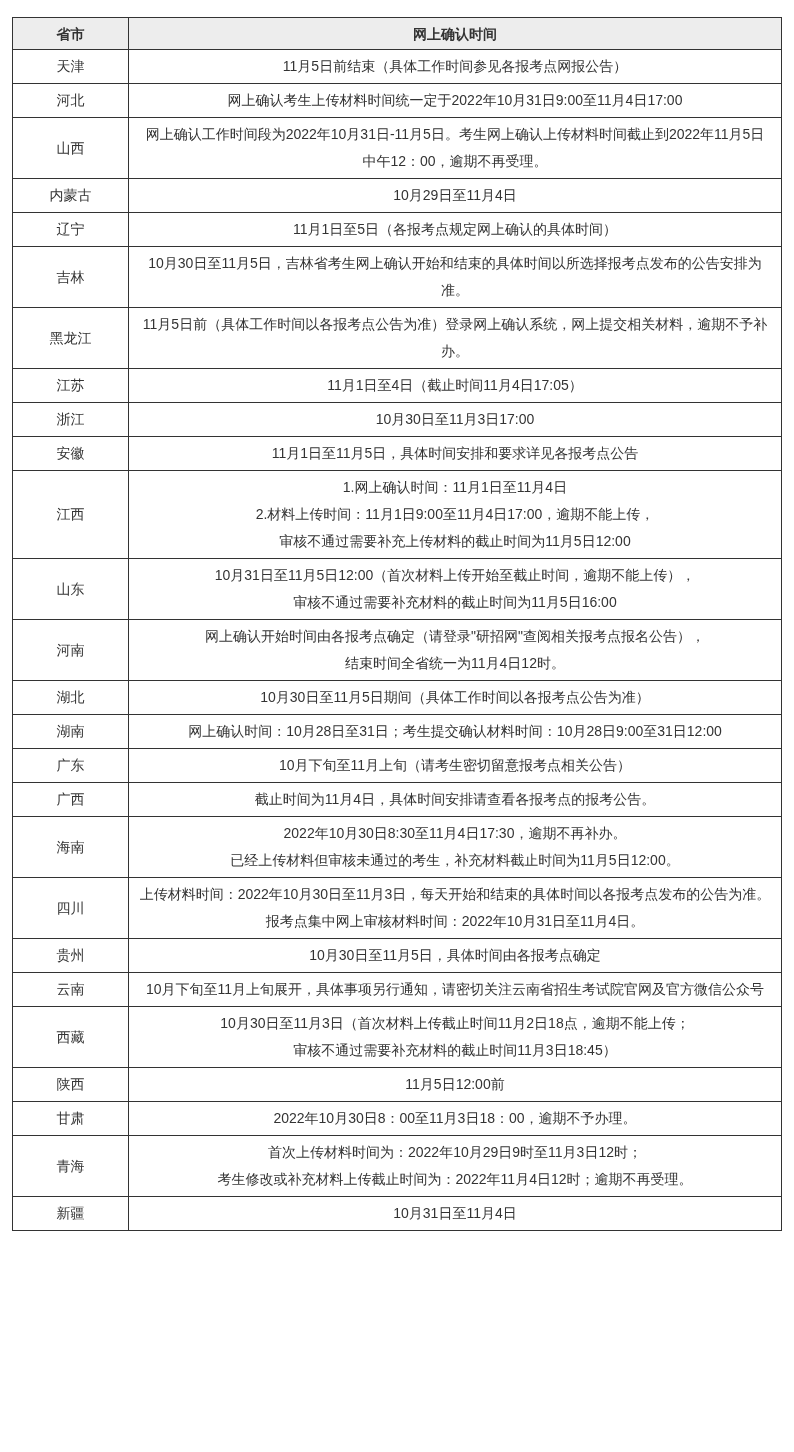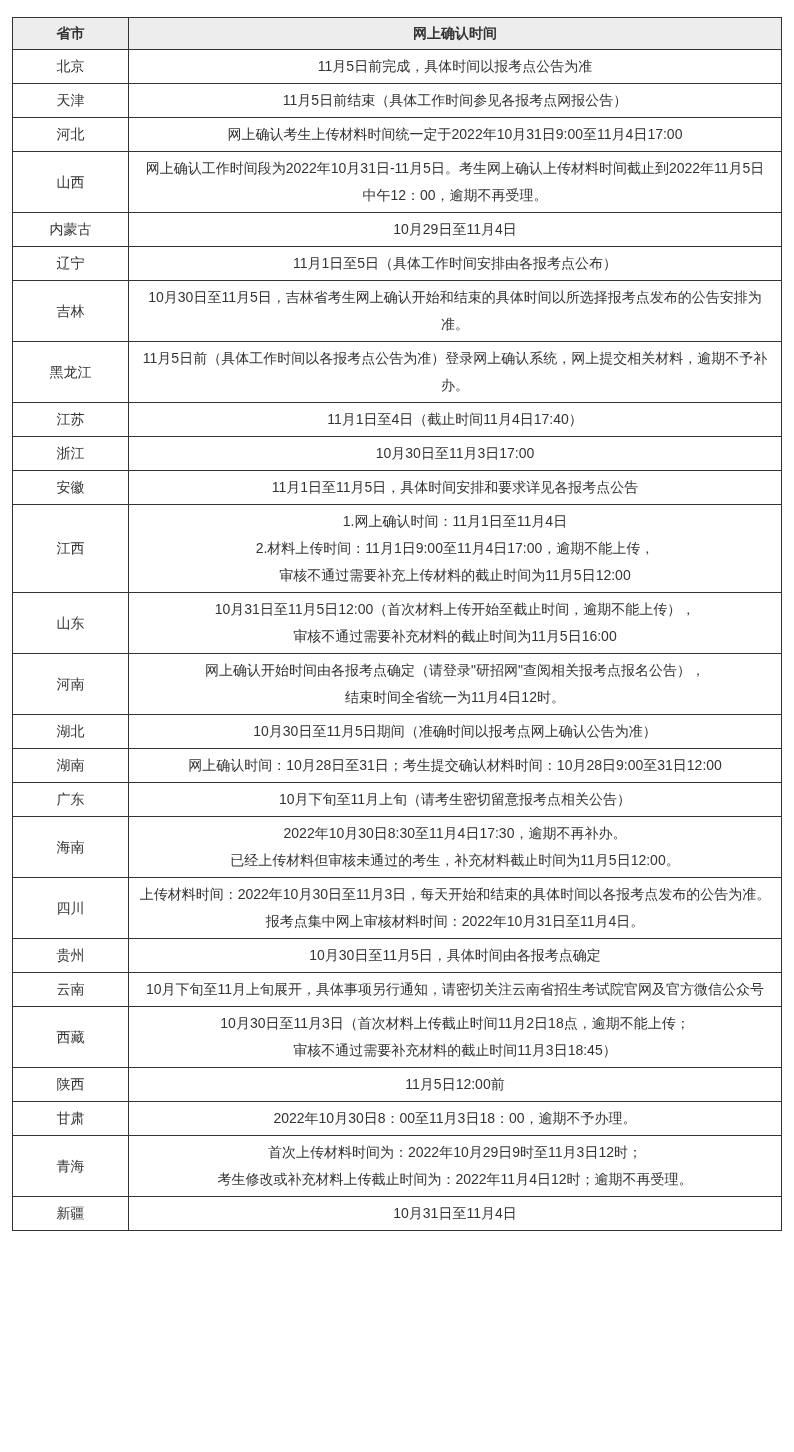--- a/index.html
+++ b/index.html
@@ -28,21 +28,20 @@
     text-align: center;
     vertical-align: middle;
     box-sizing: border-box;
   }
   table.confirm-table th {
     background: #ededed;
     font-weight: bold;
     height: 32px;
     padding: 4px 6px;
     line-height: 22px;
-    font-family: Liberation Mono, monospace;
   }
   th.col-province, td.province-cell {
     width: 116px;
   }
   td.province-cell {
     padding: 3px 6px;
     line-height: 27px;
   }
   td.time-cell {
     padding: 3px 10px;
@@ -56,54 +55,50 @@
 <div class="page">
   <table class="confirm-table">
     <thead>
       <tr>
         <th class="col-province">省市</th>
         <th class="col-time">网上确认时间</th>
       </tr>
     </thead>
     <tbody id="table-body">
         <tr>
-          <td class="province-cell">北京</td>
-          <td class="time-cell">11月5日前完成，具体时间以报考点公告为准</td>
-        </tr>
-        <tr>
           <td class="province-cell">天津</td>
           <td class="time-cell">11月5日前结束（具体工作时间参见各报考点网报公告）</td>
         </tr>
         <tr>
           <td class="province-cell">河北</td>
           <td class="time-cell">网上确认考生上传材料时间统一定于2022年10月31日9:00至11月4日17:00</td>
         </tr>
         <tr>
           <td class="province-cell">山西</td>
           <td class="time-cell">网上确认工作时间段为2022年10月31日-11月5日。考生网上确认上传材料时间截止到2022年11月5日中午12：00，逾期不再受理。</td>
         </tr>
         <tr>
           <td class="province-cell">内蒙古</td>
           <td class="time-cell">10月29日至11月4日</td>
         </tr>
         <tr>
           <td class="province-cell">辽宁</td>
-          <td class="time-cell">11月1日至5日（具体工作时间安排由各报考点公布）</td>
+          <td class="time-cell">11月1日至5日（各报考点规定网上确认的具体时间）</td>
         </tr>
         <tr>
           <td class="province-cell">吉林</td>
           <td class="time-cell">10月30日至11月5日，吉林省考生网上确认开始和结束的具体时间以所选择报考点发布的公告安排为准。</td>
         </tr>
         <tr>
           <td class="province-cell">黑龙江</td>
           <td class="time-cell">11月5日前（具体工作时间以各报考点公告为准）登录网上确认系统，网上提交相关材料，逾期不予补办。</td>
         </tr>
         <tr>
           <td class="province-cell">江苏</td>
-          <td class="time-cell">11月1日至4日（截止时间11月4日17:40）</td>
+          <td class="time-cell">11月1日至4日（截止时间11月4日17:05）</td>
         </tr>
         <tr>
           <td class="province-cell">浙江</td>
           <td class="time-cell">10月30日至11月3日17:00</td>
         </tr>
         <tr>
           <td class="province-cell">安徽</td>
           <td class="time-cell">11月1日至11月5日，具体时间安排和要求详见各报考点公告</td>
         </tr>
         <tr>
@@ -117,29 +112,33 @@
           <td class="time-cell">10月31日至11月5日12:00（首次材料上传开始至截止时间，逾期不能上传），
 审核不通过需要补充材料的截止时间为11月5日16:00</td>
         </tr>
         <tr>
           <td class="province-cell">河南</td>
           <td class="time-cell">网上确认开始时间由各报考点确定（请登录"研招网"查阅相关报考点报名公告），
 结束时间全省统一为11月4日12时。</td>
         </tr>
         <tr>
           <td class="province-cell">湖北</td>
-          <td class="time-cell">10月30日至11月5日期间（准确时间以报考点网上确认公告为准）</td>
+          <td class="time-cell">10月30日至11月5日期间（具体工作时间以各报考点公告为准）</td>
         </tr>
         <tr>
           <td class="province-cell">湖南</td>
           <td class="time-cell">网上确认时间：10月28日至31日；考生提交确认材料时间：10月28日9:00至31日12:00</td>
         </tr>
         <tr>
           <td class="province-cell">广东</td>
           <td class="time-cell">10月下旬至11月上旬（请考生密切留意报考点相关公告）</td>
+        </tr>
+        <tr>
+          <td class="province-cell">广西</td>
+          <td class="time-cell">截止时间为11月4日，具体时间安排请查看各报考点的报考公告。</td>
         </tr>
         <tr>
           <td class="province-cell">海南</td>
           <td class="time-cell">2022年10月30日8:30至11月4日17:30，逾期不再补办。
 已经上传材料但审核未通过的考生，补充材料截止时间为11月5日12:00。</td>
         </tr>
         <tr>
           <td class="province-cell">四川</td>
           <td class="time-cell">上传材料时间：2022年10月30日至11月3日，每天开始和结束的具体时间以各报考点发布的公告为准。
 报考点集中网上审核材料时间：2022年10月31日至11月4日。</td>

